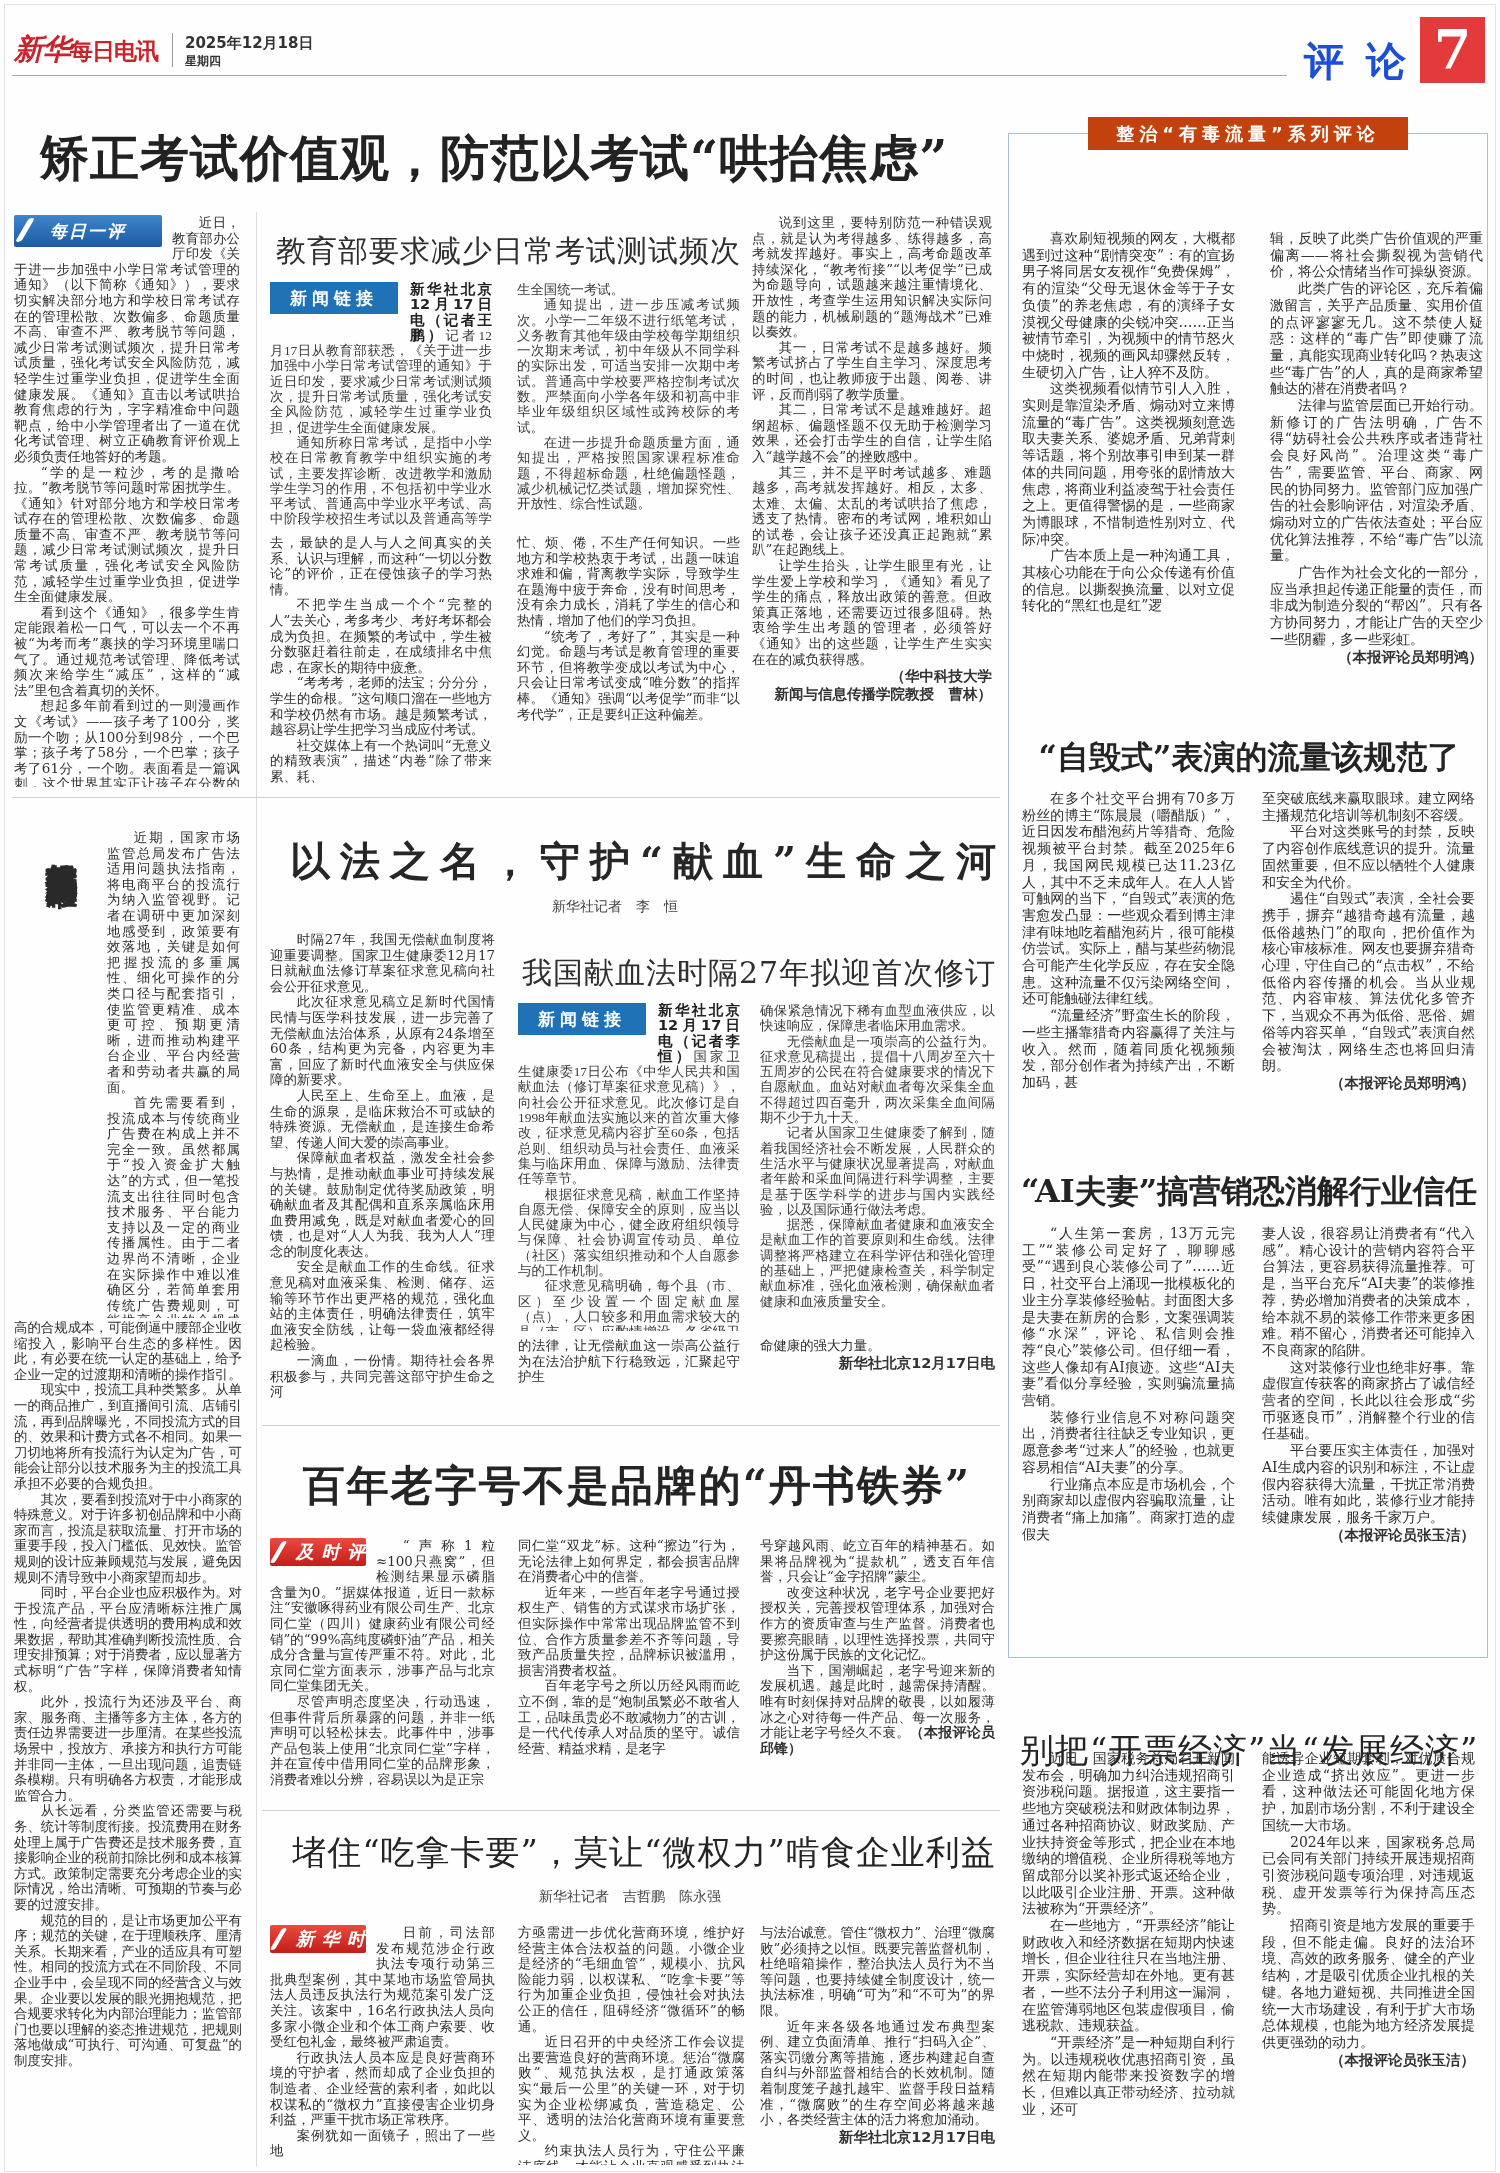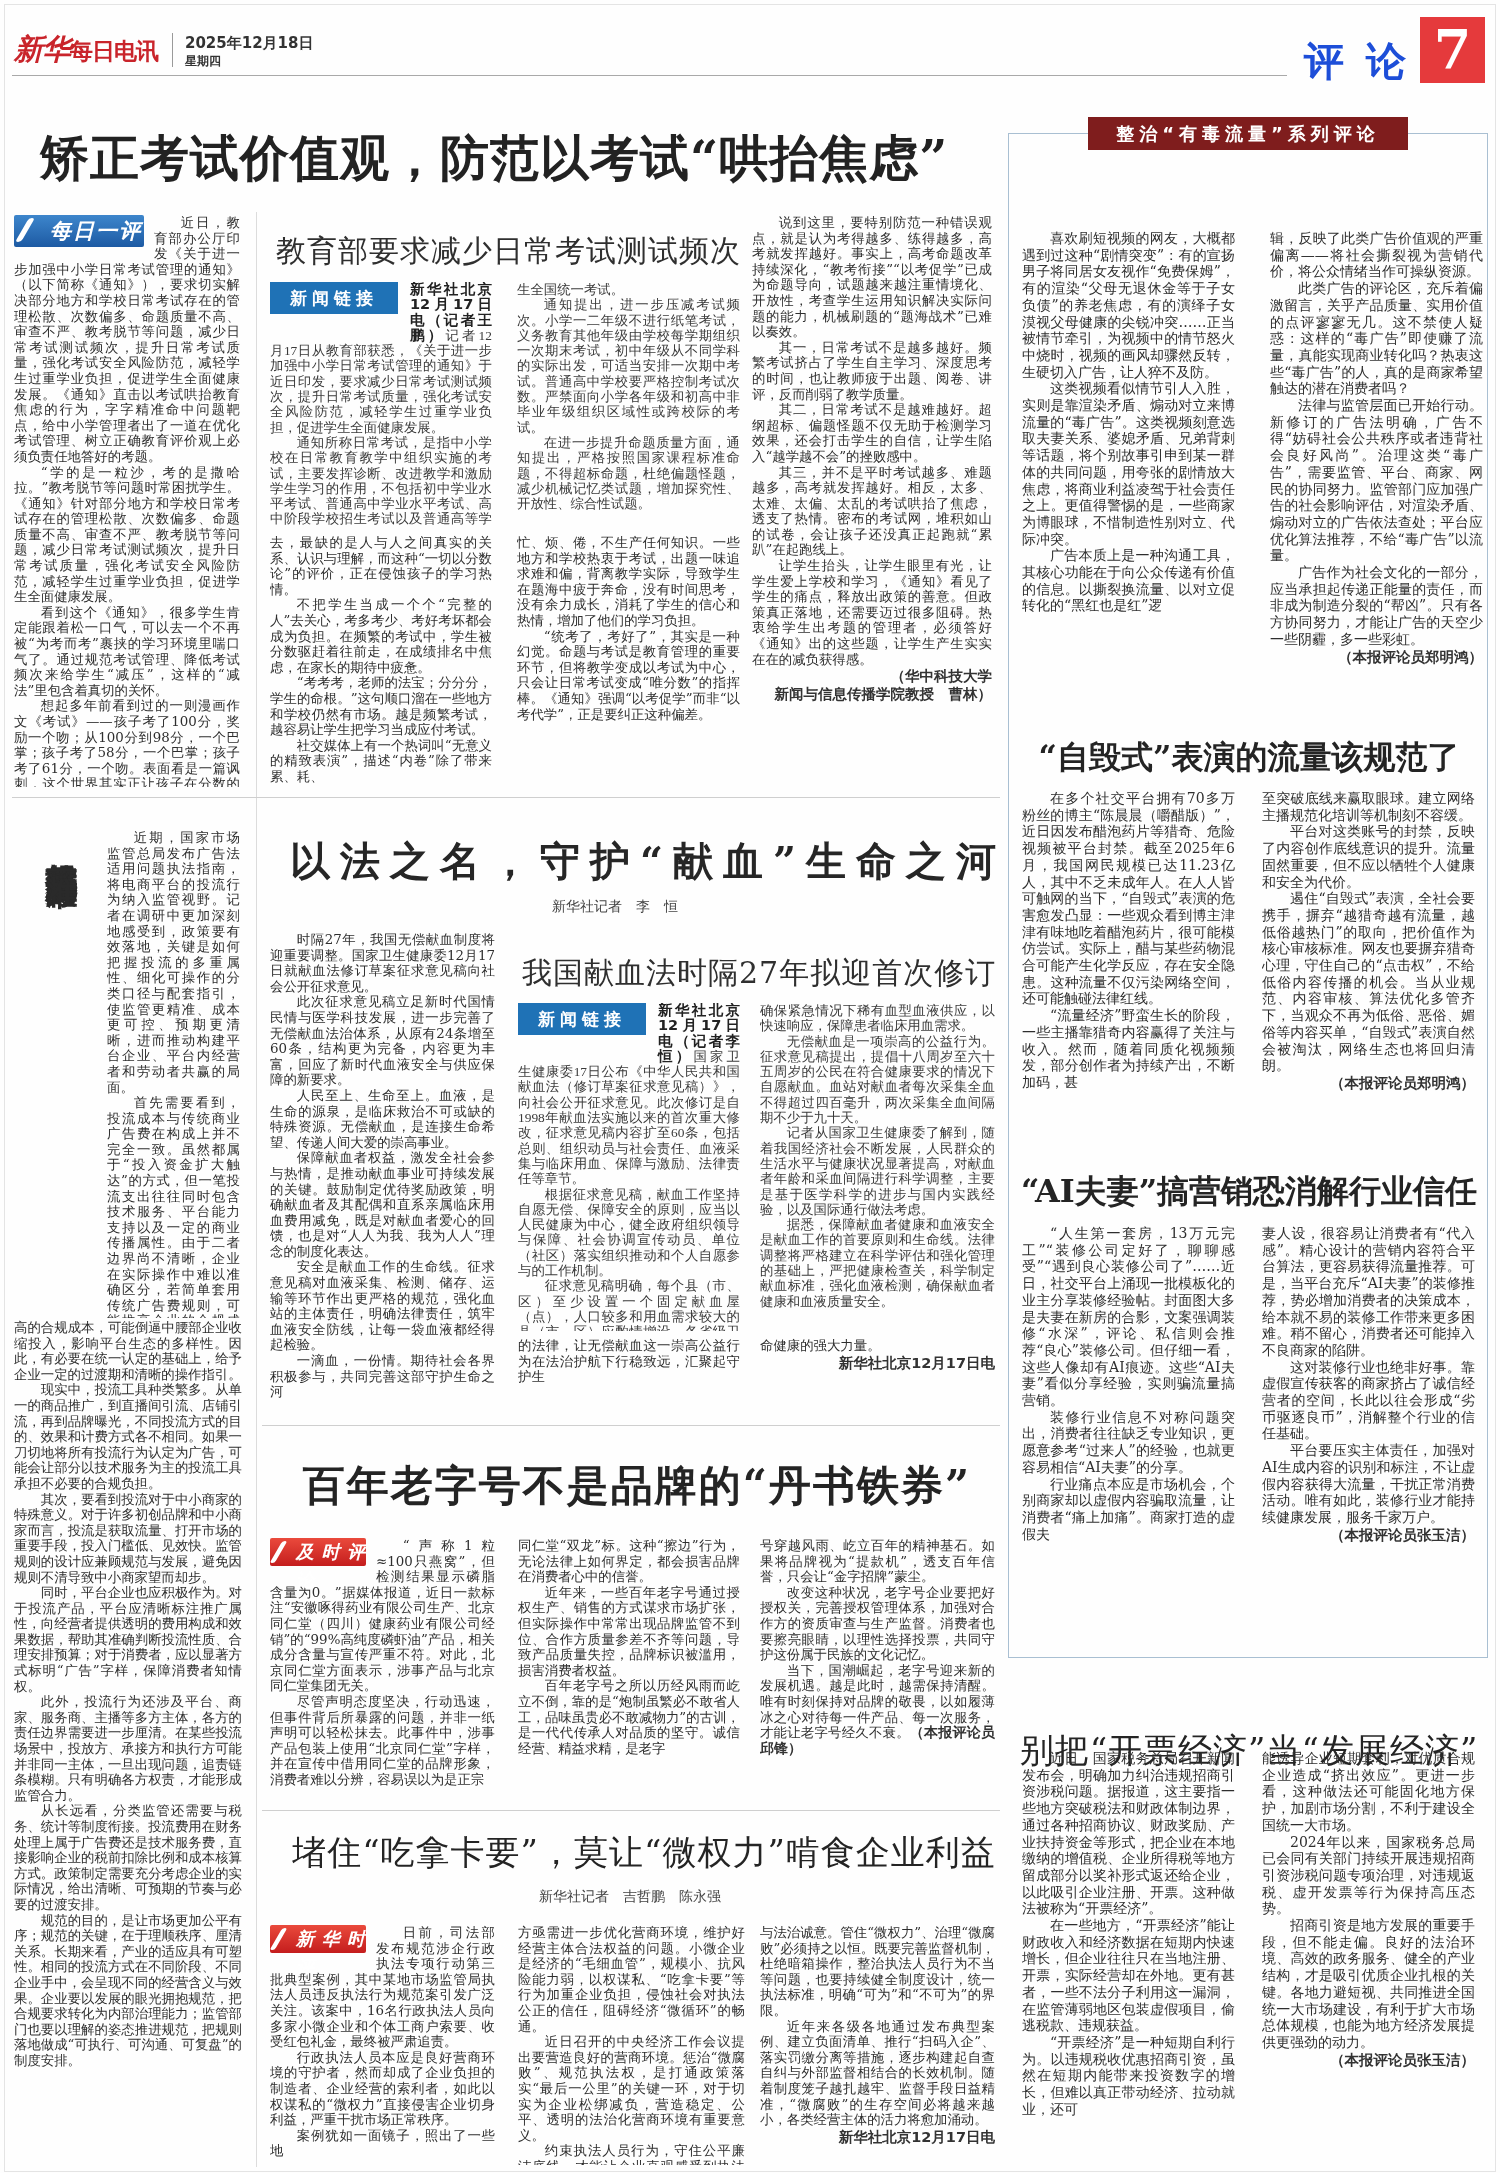--- a/index.html
+++ b/index.html
@@ -37,37 +37,37 @@
   .col p { margin:0; text-indent:2em; }
   .col p.cont { text-indent:0; }
   .cm { font-size:13.4px; line-height:15.6px; color:#2e2e2e; }
   .nw { font-size:13.4px; line-height:15.3px; color:#3a3a3a; font-family:"Liberation Serif","DejaVu Serif",serif; }
   .rb { font-size:14px; line-height:16.7px; color:#2e2e2e; }
   .dl { font-family:"DejaVu Sans","Liberation Sans",sans-serif; font-weight:bold; font-size:14.5px; color:#222; }
   .col p.byline { font-family:"DejaVu Sans","Liberation Sans",sans-serif; font-size:14.5px; font-weight:bold;
                   color:#333; text-align:right; text-indent:0; line-height:18px; }
   .inline-by { font-family:"DejaVu Sans","Liberation Sans",sans-serif; font-weight:bold; font-size:14px; color:#333; }
 
-  .label-blue { float:left; position:relative; width:130px; height:32px; margin:0 10px 12px 0; box-sizing:border-box;
+  .label-blue { float:left; position:relative; width:148px; height:32px; margin:0 10px 12px 0; box-sizing:border-box;
                 background:linear-gradient(#3d86cc,#1d5aa3); border-radius:2px; color:#fff; padding-left:36px;
                 font-family:"DejaVu Sans","Liberation Sans",sans-serif; font-style:italic; font-weight:bold;
-                font-size:21px; line-height:32px; letter-spacing:2px; text-indent:0; }
+                font-size:17px; line-height:32px; letter-spacing:2px; text-indent:0; }
   .label-red { float:left; position:relative; width:96px; height:28px; margin:0 10px 12px 0; box-sizing:border-box;
                background:linear-gradient(#ea4a3c,#c41d1d); border-radius:2px; color:#fff; padding-left:26px;
                font-family:"DejaVu Sans","Liberation Sans",sans-serif; font-style:italic; font-weight:bold;
                font-size:18px; line-height:28px; letter-spacing:1px; text-indent:0; }
   .quill { position:absolute; left:8px; top:3px; width:6px; height:24px; background:#fff; transform:skewX(-30deg);
            border-radius:3px; }
   .label-red .quill { left:6px; top:3px; width:5px; height:22px; }
   .news-label { float:left; width:128px; height:32px; margin:0 12px 14px 0; background:#1f72b6; color:#fff;
                 font-family:"DejaVu Sans","Liberation Sans",sans-serif; font-weight:bold; font-size:17px;
                 letter-spacing:5px; text-align:center; line-height:32px; }
 
   .rbox { border:1.5px solid #a9bfd2; box-sizing:border-box; }
-  .banner { background:#7f1d1d; color:#fff; text-align:center; font-family:"DejaVu Sans","Liberation Sans",sans-serif;
+  .banner { background:#c2410c; color:#fff; text-align:center; font-family:"DejaVu Sans","Liberation Sans",sans-serif;
             font-weight:bold; font-size:18px; letter-spacing:5px; line-height:33px; white-space:nowrap; }
 </style>
 </head>
 <body>
 
 <div class="page">
   <div class="frame"></div>
 
   <div class="abs logo" style="left:14px;top:32px;">
     <span class="logo-cal">新华</span><span class="logo-txt">每日电讯</span>

